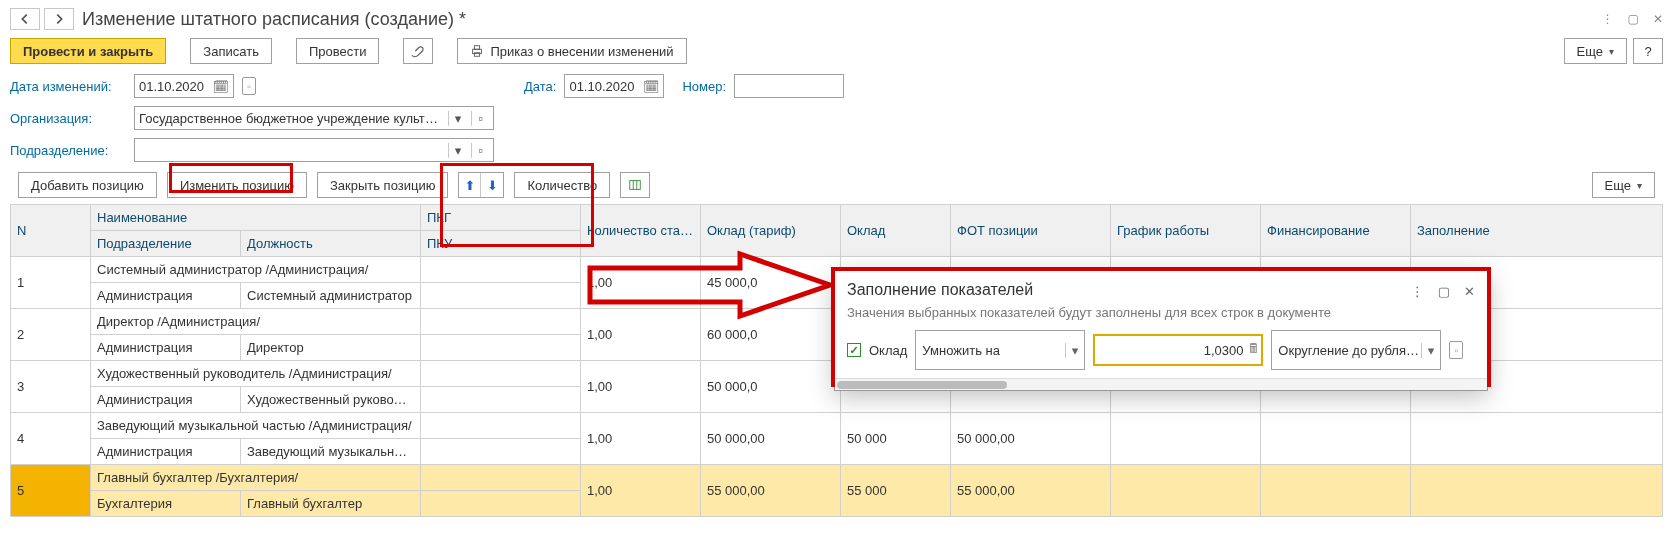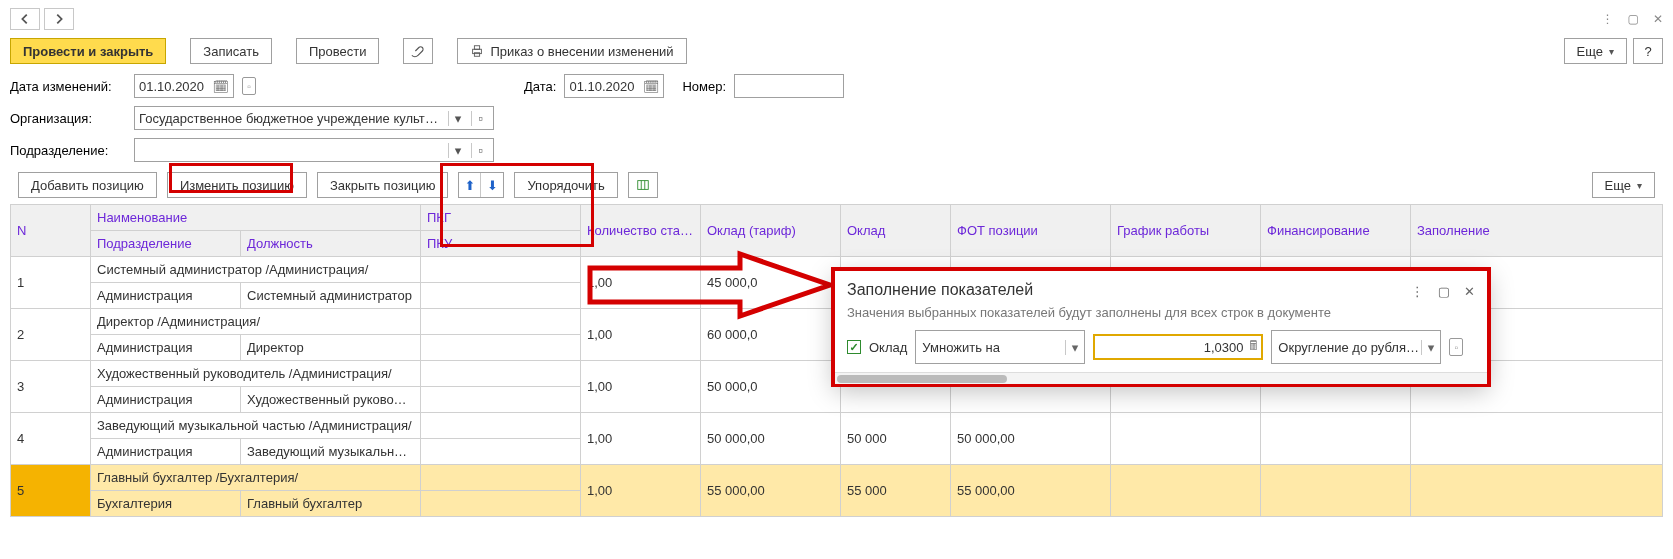--- a/index.html
+++ b/index.html
@@ -32,42 +32,42 @@
   .toolbar{display:flex;align-items:center;gap:24px;padding:6px 0}
   .btn{
     height:26px;padding:0 12px;border:1px solid var(--border);background:#fff;
     display:inline-flex;align-items:center;gap:6px;cursor:default;white-space:nowrap;
   }
   .btn.primary{background:var(--yellow);border-color:#c7a600;font-weight:bold}
   .btn.small{width:30px;padding:0;justify-content:center}
   .toolbar .right{margin-left:auto;display:flex;gap:6px}
 
   .formrow{display:flex;align-items:center;gap:8px;padding:4px 0}
-  .lbl{color:#000000;white-space:nowrap}
+  .lbl{color:#0369a1;white-space:nowrap}
   .input{
     height:24px;border:1px solid var(--input-border);background:#fff;padding:0 4px;
     display:inline-flex;align-items:center;min-width:100px;
   }
   .input .cal{margin-left:auto;color:#555}
   .input.sel{justify-content:space-between}
   .input .dd{border-left:1px solid var(--border-light);padding:0 6px;margin-left:4px;color:#555}
   .dotted{border:1px solid #999;background:#fff;color:#888;width:14px;height:18px;display:inline-flex;align-items:center;justify-content:center;border-radius:2px;font-size:10px}
 
   .tablebar{display:flex;align-items:center;gap:10px;padding:6px 8px;position:relative}
   .arrowbtn{width:22px;height:24px;border:1px solid var(--border);display:inline-flex;align-items:center;justify-content:center;background:#fff}
   .arrowpair{display:flex;border:1px solid var(--border)}
   .arrowpair .arrowbtn{border:none;border-right:1px solid var(--border-light)}
   .arrowpair .arrowbtn:last-child{border-right:none}
 
   table.grid{width:100%;border-collapse:collapse;table-layout:fixed}
   table.grid th,table.grid td{
     border:1px solid #d0d0d0;padding:4px 6px;font-weight:normal;text-align:left;
     overflow:hidden;white-space:nowrap;text-overflow:ellipsis;height:26px;vertical-align:middle;
   }
-  table.grid th{background:var(--grid-head);color:#6d28d9}
+  table.grid th{background:var(--grid-head);color:#0c4a6e}
   .num{text-align:right;padding-right:8px}
   tr.sel td{background:var(--sel-row)}
   tr.sel td.ncell{background:#f5b301}
 
   
   .redbox{position:absolute;border:3px solid #d40000;pointer-events:none}
 
   
   .redarrow{position:absolute;pointer-events:none}
 
@@ -76,23 +76,23 @@
     position:absolute;left:834px;top:270px;width:654px;background:#fff;
     border:1px solid #999;box-shadow:0 6px 24px rgba(0,0,0,.25);
   }
   .popup-in{padding:10px 12px 8px 12px}
   .popup-head{display:flex;align-items:flex-end}
   .popup-title{font-size:16px;color:#333}
   .popup-icons{margin-left:auto;display:flex;gap:14px;color:#666}
   .popup-desc{color:#777;margin:6px 0 10px}
   .popup-row{display:flex;align-items:center;gap:8px}
   .chk{width:14px;height:14px;border:1px solid #2e8b2e;display:inline-flex;align-items:center;justify-content:center;color:#2e8b2e;font-size:11px;font-weight:bold}
-  .sel-input{height:34px;border:1px solid var(--input-border);display:flex;align-items:center;min-width:170px;padding:0 6px}
+  .sel-input{height:40px;border:1px solid var(--input-border);display:flex;align-items:center;min-width:170px;padding:0 6px}
   .sel-input .dd{margin-left:auto;color:#666;border-left:1px solid var(--border-light);padding-left:6px}
-  .val-input{height:26px;border:2px solid #e0a800;background:#fff;width:170px;display:flex;align-items:center;justify-content:flex-end;padding:0 4px}
+  .val-input{height:32px;border:2px solid #e0a800;background:#fff;width:170px;display:flex;align-items:center;justify-content:flex-end;padding:0 4px}
   .popup-foot{display:flex;justify-content:flex-end;gap:8px;margin-top:22px}
   .btn.ok{background:var(--yellow);border-color:#c7a600;font-weight:bold;padding:0 18px}
   .popup-scroll{height:12px;background:#f4f4f4;border-top:1px solid #ddd;position:relative}
   .popup-scroll::before{content:"";position:absolute;left:2px;top:2px;width:170px;height:8px;background:#bbb;border-radius:4px}
   .popup-redbox{position:absolute;left:-4px;top:-4px;right:-4px;height:120px;border:4px solid #d40000;pointer-events:none}
 
   .caret{font-size:10px;color:#555}
   .blue-up{color:#1e62c9}
   .blue-down{color:#1e62c9}
   svg.ic{width:14px;height:14px}
@@ -106,20 +106,21 @@
     <span class="icon-btn">
       <svg class="ic" viewBox="0 0 16 16">
           <path d="M10 3 5 8l5 5" stroke="#555" stroke-width="2" fill="none"></path>
         </svg>
     </span>
     <span class="icon-btn">
       <svg class="ic" viewBox="0 0 16 16">
           <path d="M6 3l5 5-5 5" stroke="#555" stroke-width="2" fill="none"></path>
         </svg>
     </span>
+    <span class="title">Изменение штатного расписания (создание) *</span>
     <span class="spacer"></span>
     <span class="winicons">
       <span>⋮</span>
       <span>▢</span>
       <span>✕</span>
     </span>
   </div>
 
   <div class="toolbar">
     <span class="btn primary">Провести и закрыть</span>
@@ -194,21 +195,21 @@
     <span class="btn">Изменить позицию</span>
     <span class="btn">Закрыть позицию</span>
     <span class="arrowpair">
       <span class="arrowbtn">
           <span class="blue-up">⬆</span>
         </span>
       <span class="arrowbtn">
           <span class="blue-down">⬇</span>
         </span>
     </span>
-    <span class="btn">Упорядочить</span>
+    <span class="btn">Количество</span>
     <span class="btn small">
       <svg class="ic" viewBox="0 0 16 16">
           <rect x="2" y="3" width="12" height="10" fill="none" stroke="#2a8a2a"></rect>
           <line x1="6" y1="3" x2="6" y2="13" stroke="#2a8a2a"></line>
           <line x1="10" y1="3" x2="10" y2="13" stroke="#2a8a2a"></line>
         </svg>
     </span>
     <div style="margin-left:auto">
       <span class="btn">
         <span>Еще</span>

